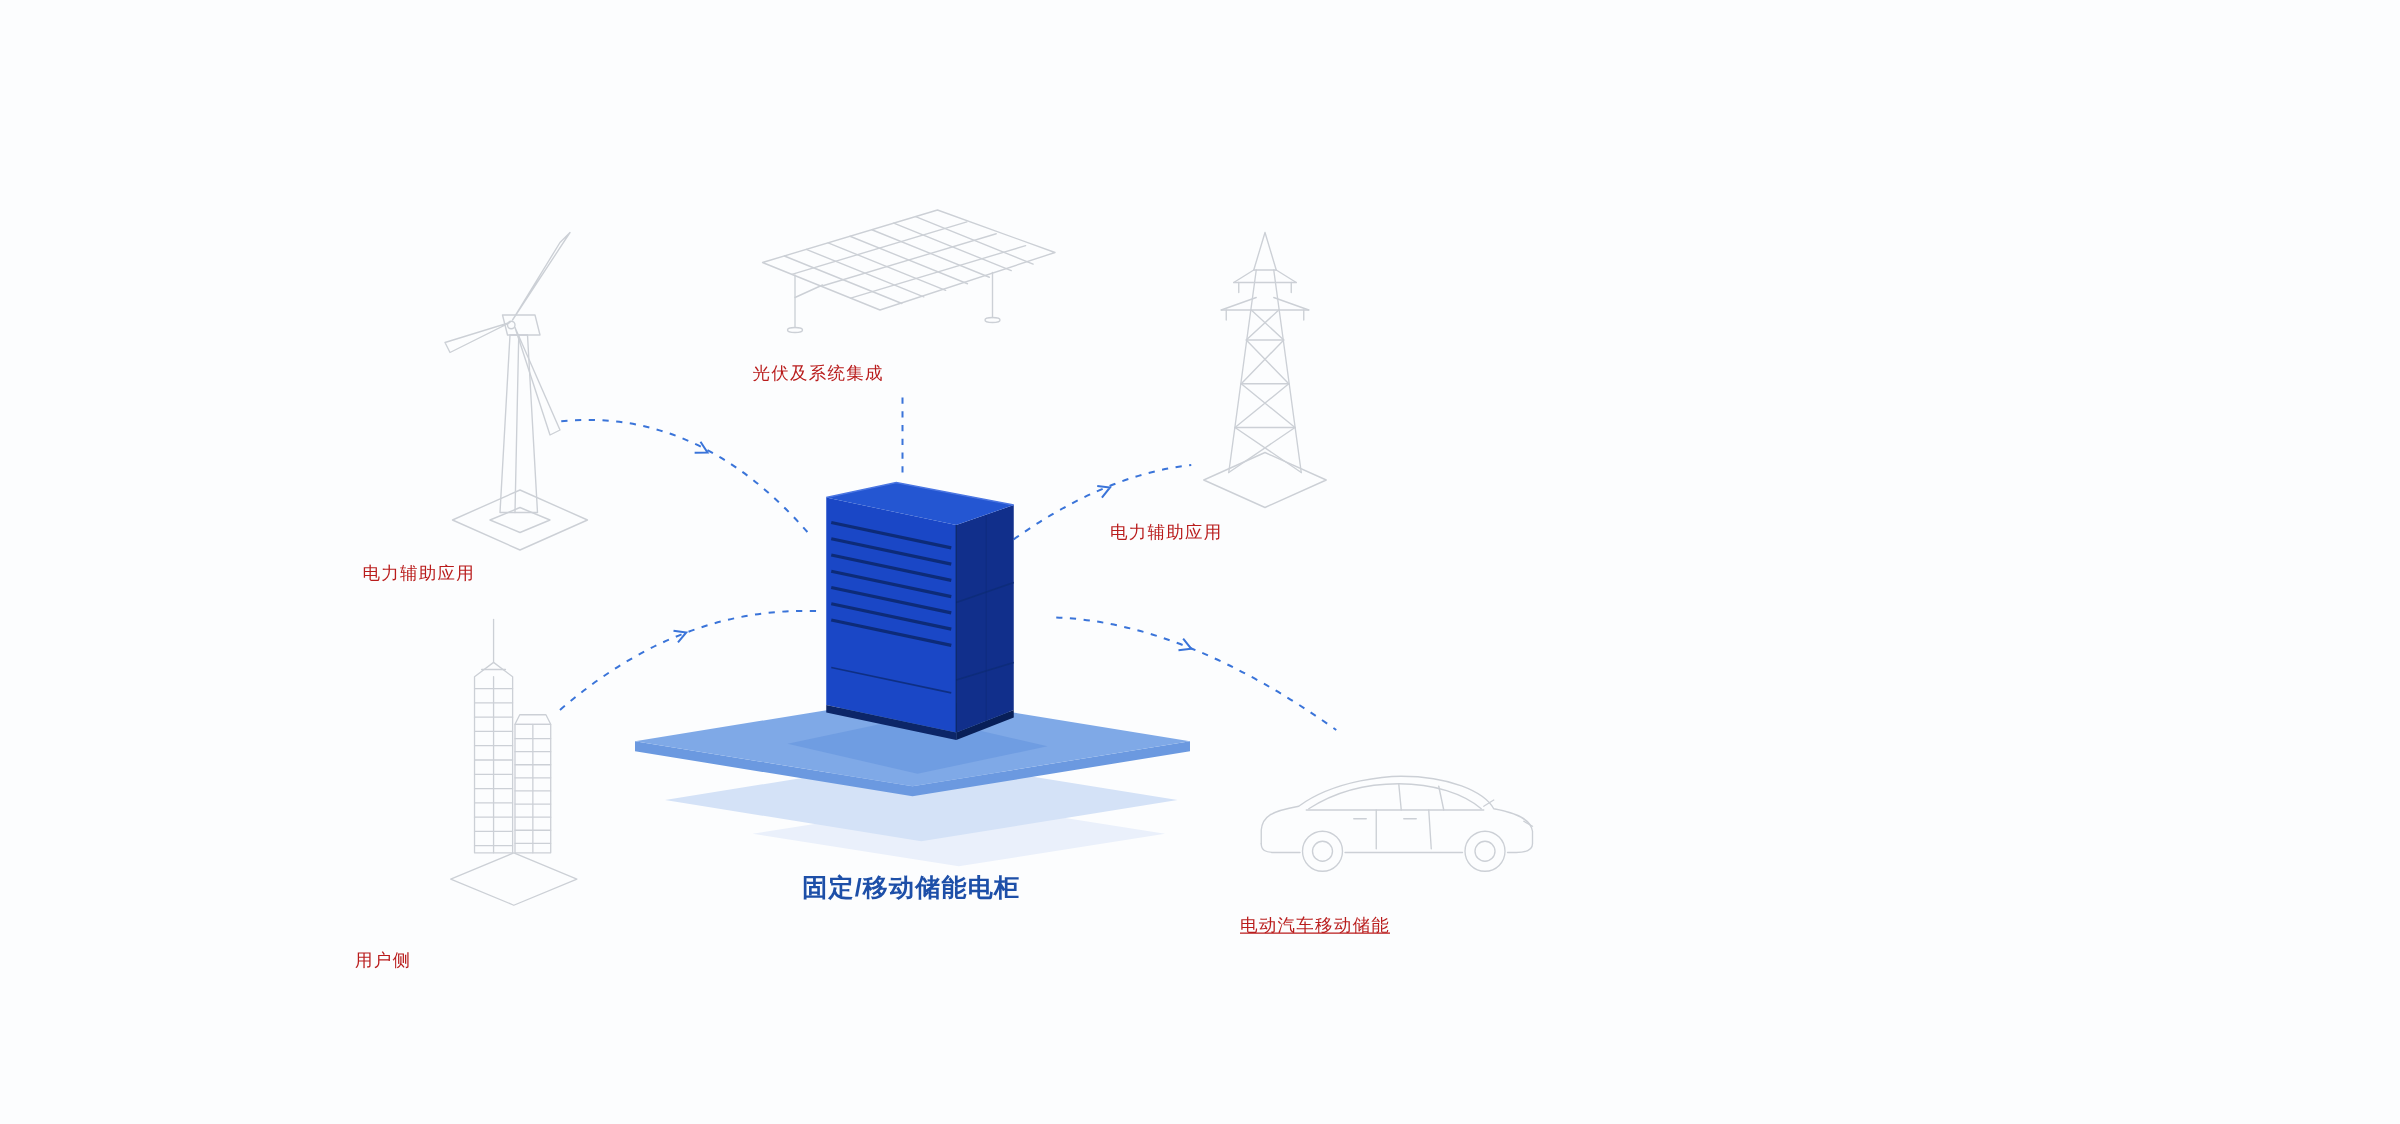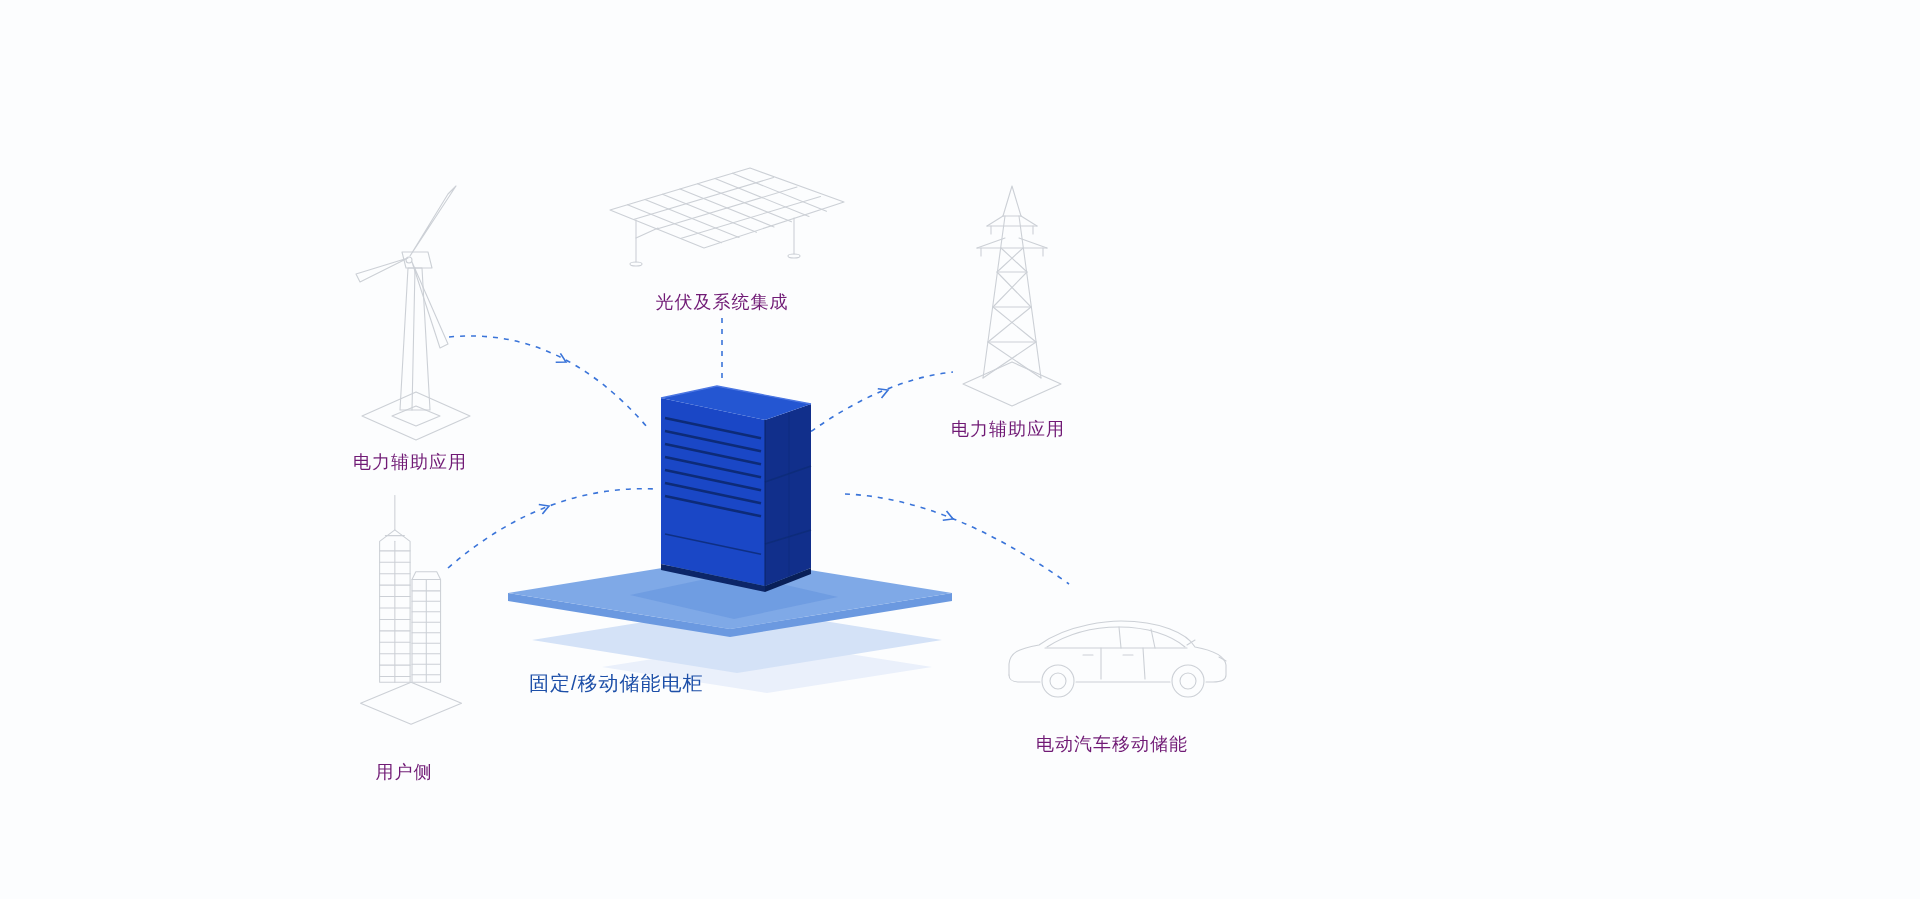--- a/index.html
+++ b/index.html
@@ -12,26 +12,26 @@
   
   .lineart path, .lineart polygon, .lineart line, .lineart circle, .lineart ellipse, .lineart polyline {
     stroke:#ccd0d6; fill:none; stroke-width:1.1; stroke-linecap:round; stroke-linejoin:round;
   }
   
   .arrowset path { stroke:#3a74d9; fill:none; stroke-width:1.6; }
   .arrowset path.dash { stroke-dasharray:5 6; }
   .arrowset path.chev { stroke-dasharray:none; }
   
   .node-label {
-    position:absolute; width:240px; text-align:center; white-space:nowrap;
-    color:#701a75; font-size:18px; letter-spacing:1px;
+    position:absolute; width:240px; white-space:nowrap;
+    color:#b91c1c; font-size:14px; letter-spacing:1px;
   }
   .caption {
-    position:absolute; left:529px; top:668px; width:400px; 
-    color:#1d4fa8; font-size:20px; line-height:30px; font-weight:400; letter-spacing:1px;
+    position:absolute; left:529px; top:696px; width:400px; text-align:center;
+    color:#1d4fa8; font-size:20px; line-height:30px; font-weight:700; letter-spacing:1px;
   }
   
   .cab-top   { fill:#2456d2; }
   .cab-front { fill:#1a47c6; }
   .cab-side  { fill:#112f8b; }
   .cab-slat  { stroke:#0d2b78; stroke-width:2.6; fill:none; }
   .cab-seam  { stroke:#0d2b78; stroke-width:1.4; fill:none; opacity:.85; }
   
   .plat-top    { fill:#7fa9e7; }
   .plat-edge   { fill:#6b99e0; }
@@ -189,19 +189,19 @@
     <path d="M106,63 L106,94 M148,63 L150,94"></path>
     <path d="M88,70 h10 M128,70 h10"></path>
     <path d="M192,60 l8,-5"></path>
     <path d="M224,72 l7,4"></path>
   </svg>
 
   <div class="node-label" style="left:290px;top:450px;">电力辅助应用</div>
   <div class="node-label" style="left:602px;top:290px;">光伏及系统集成</div>
   <div class="node-label" style="left:888px;top:417px;">电力辅助应用</div>
   <div class="node-label" style="left:284px;top:732px;margin-top:28px;">用户侧</div>
-  <div class="node-label" style="left:992px;top:732px;">电动汽车移动储能</div>
+  <div class="node-label" style="left:992px;top:732px;text-decoration:underline;">电动汽车移动储能</div>
 
   <div class="caption">
     <div>固定/移动储能电柜</div>
   </div>
 
 </div>
 
 </body></html>

